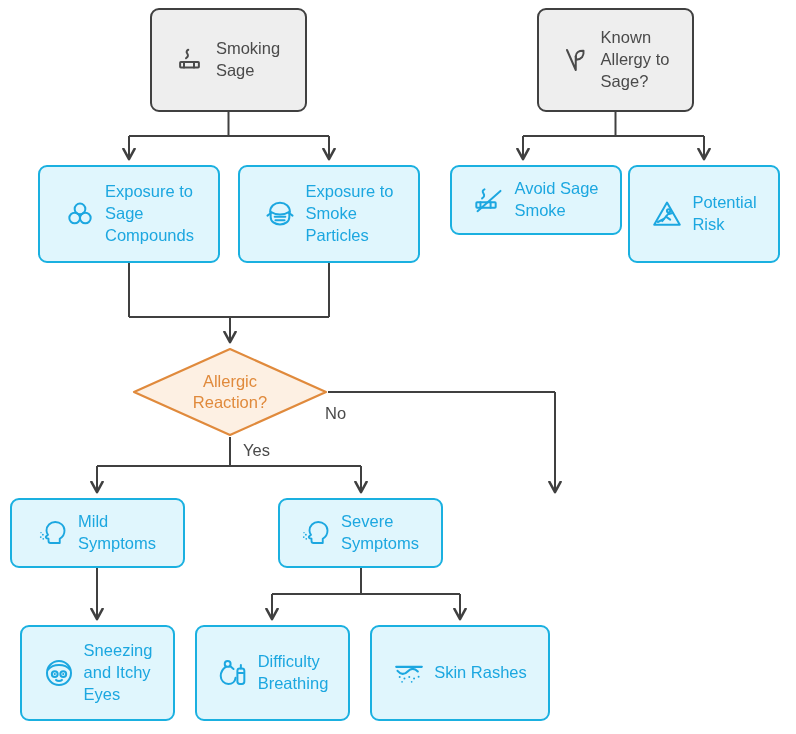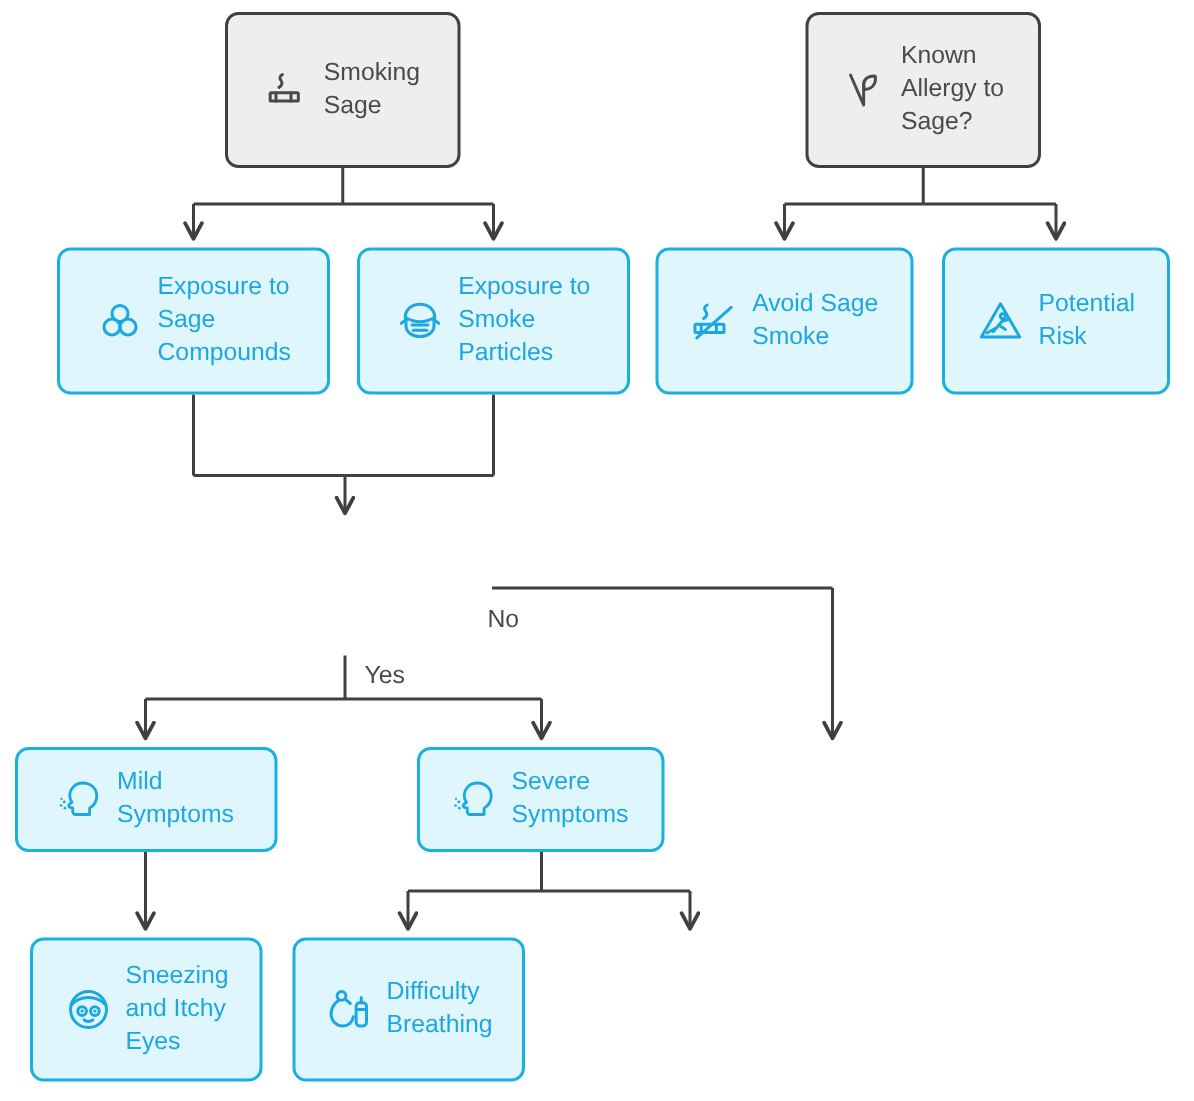--- a/index.html
+++ b/index.html
@@ -193,21 +193,21 @@
           <path d="M5 11.4 L2.6 13.2"></path>
           <path d="M19 11.4 L21.4 13.2"></path>
         </svg>
       </span>
       <span class="lbl">Exposure to
 Smoke
 Particles</span>
     </div>
   </div>
 
-  <div class="node blue" style="left:437px;top:165px;width:172px;height:98px;">
+  <div class="node blue" style="left:450px;top:165px;width:172px;height:70px;">
     <div class="inner">
       <span class="ico">
         <svg width="32" height="32" viewBox="0 0 24 24" fill="none" stroke="#1ca7e0" stroke-width="1.5" stroke-linecap="round" stroke-linejoin="round">
           <rect x="2.5" y="13.6" width="14.5" height="4.2" rx="0.6"></rect>
           <path d="M5.6 13.6 L5.6 17.8"></path>
           <path d="M13.2 13.6 L13.2 17.8"></path>
           <path d="M6.8 10.8 C8.5 9.7 8.8 8.4 7.8 7 C6.9 5.8 7.2 4.7 8.6 4"></path>
           <path d="M20.6 5.2 L3.4 20.4"></path>
         </svg>
       </span>
@@ -226,20 +226,27 @@
           <path d="M11.2 14 L14.4 16.2"></path>
           <path d="M13.4 12 L16.2 11.2"></path>
           <path d="M5.2 18 L9.6 15.6"></path>
         </svg>
       </span>
       <span class="lbl">Potential
 Risk</span>
     </div>
   </div>
 
+  <div class="diamond" style="left:132px;top:347px;width:196px;height:90px;">
+    <svg width="196" height="90" viewBox="0 0 196 90">
+      <polygon points="98,2 194,45 98,88 2,45" fill="#fdf0e3" stroke="#e08a3c" stroke-width="2.2" stroke-linejoin="round"></polygon>
+    </svg>
+    <div class="dlabel">Allergic
+Reaction?</div>
+  </div>
 
   <div class="edge-label" style="left:325px;top:404px;">No</div>
   <div class="edge-label" style="left:243px;top:441px;">Yes</div>
 
   <div class="node blue" style="left:10px;top:498px;width:175px;height:70px;">
     <div class="inner">
       <span class="ico">
         <svg width="30" height="30" viewBox="0 0 24 24" fill="none" stroke="#1ca7e0" stroke-width="1.5" stroke-linecap="round" stroke-linejoin="round">
           <path d="M16.6 20 L16.6 16.6 C19 15.2 20.4 12.8 20.4 10
                    C20.4 6 17 3.2 13 3.2 C9 3.2 6 6.2 6 10
@@ -309,14 +316,32 @@
           <rect x="15.3" y="8.6" width="5.2" height="11.6" rx="1.8"></rect>
           <path d="M16.2 12 L19.6 12"></path>
           <path d="M17.9 6 L17.9 8.6"></path>
         </svg>
       </span>
       <span class="lbl">Difficulty
 Breathing</span>
     </div>
   </div>
 
+  <div class="node blue" style="left:370px;top:625px;width:180px;height:96px;">
+    <div class="inner">
+      <span class="ico">
+        <svg width="32" height="32" viewBox="0 0 24 24" fill="none" stroke="#1ca7e0" stroke-width="1.6" stroke-linecap="round" stroke-linejoin="round">
+          <path d="M2.4 7.4 L21.6 7.4"></path>
+          <path d="M3.4 10.4 C6 13.4 8.4 13.4 11 10.8 C13.6 8.2 16 8.2 18.6 10.8"></path>
+          <circle cx="5" cy="15" r="0.75" fill="#1ca7e0" stroke="none"></circle>
+          <circle cx="8.6" cy="16.2" r="0.75" fill="#1ca7e0" stroke="none"></circle>
+          <circle cx="12.2" cy="15" r="0.75" fill="#1ca7e0" stroke="none"></circle>
+          <circle cx="15.8" cy="16.2" r="0.75" fill="#1ca7e0" stroke="none"></circle>
+          <circle cx="19.2" cy="14.8" r="0.75" fill="#1ca7e0" stroke="none"></circle>
+          <circle cx="6.8" cy="18.6" r="0.65" fill="#1ca7e0" stroke="none"></circle>
+          <circle cx="14" cy="18.6" r="0.65" fill="#1ca7e0" stroke="none"></circle>
+        </svg>
+      </span>
+      <span class="lbl">Skin Rashes</span>
+    </div>
+  </div>
 
 </div>
 
 </body></html>

